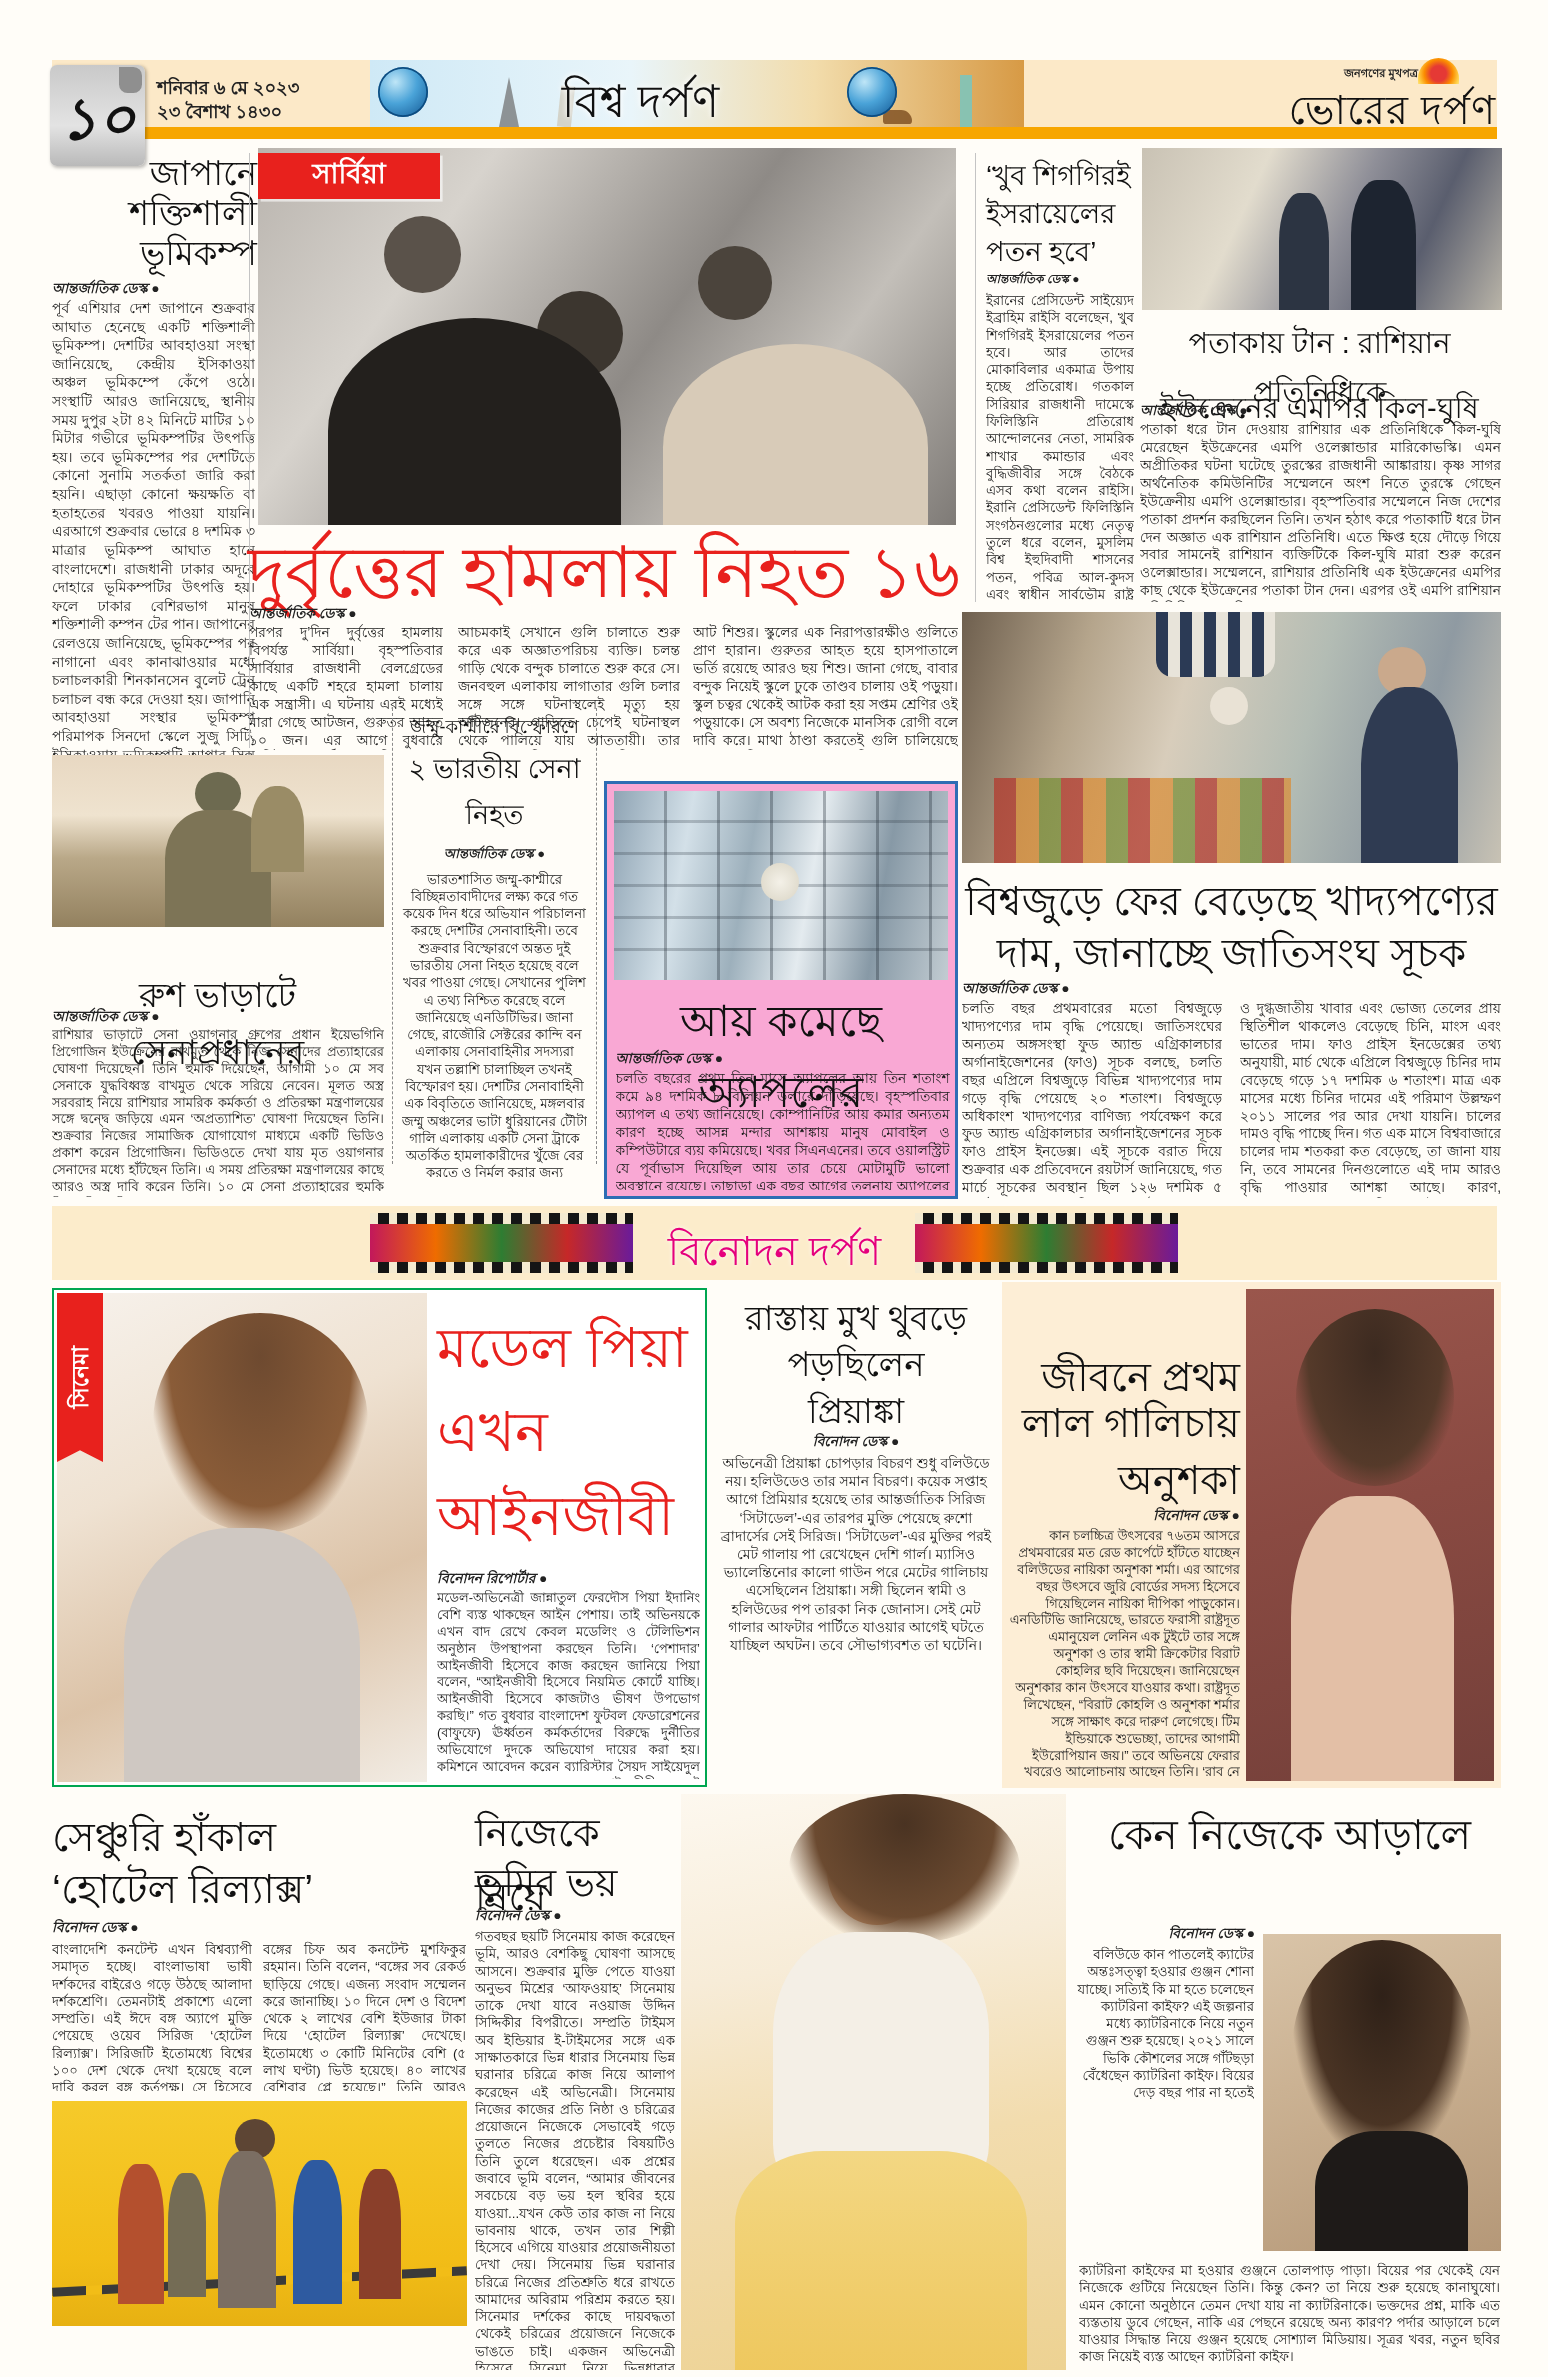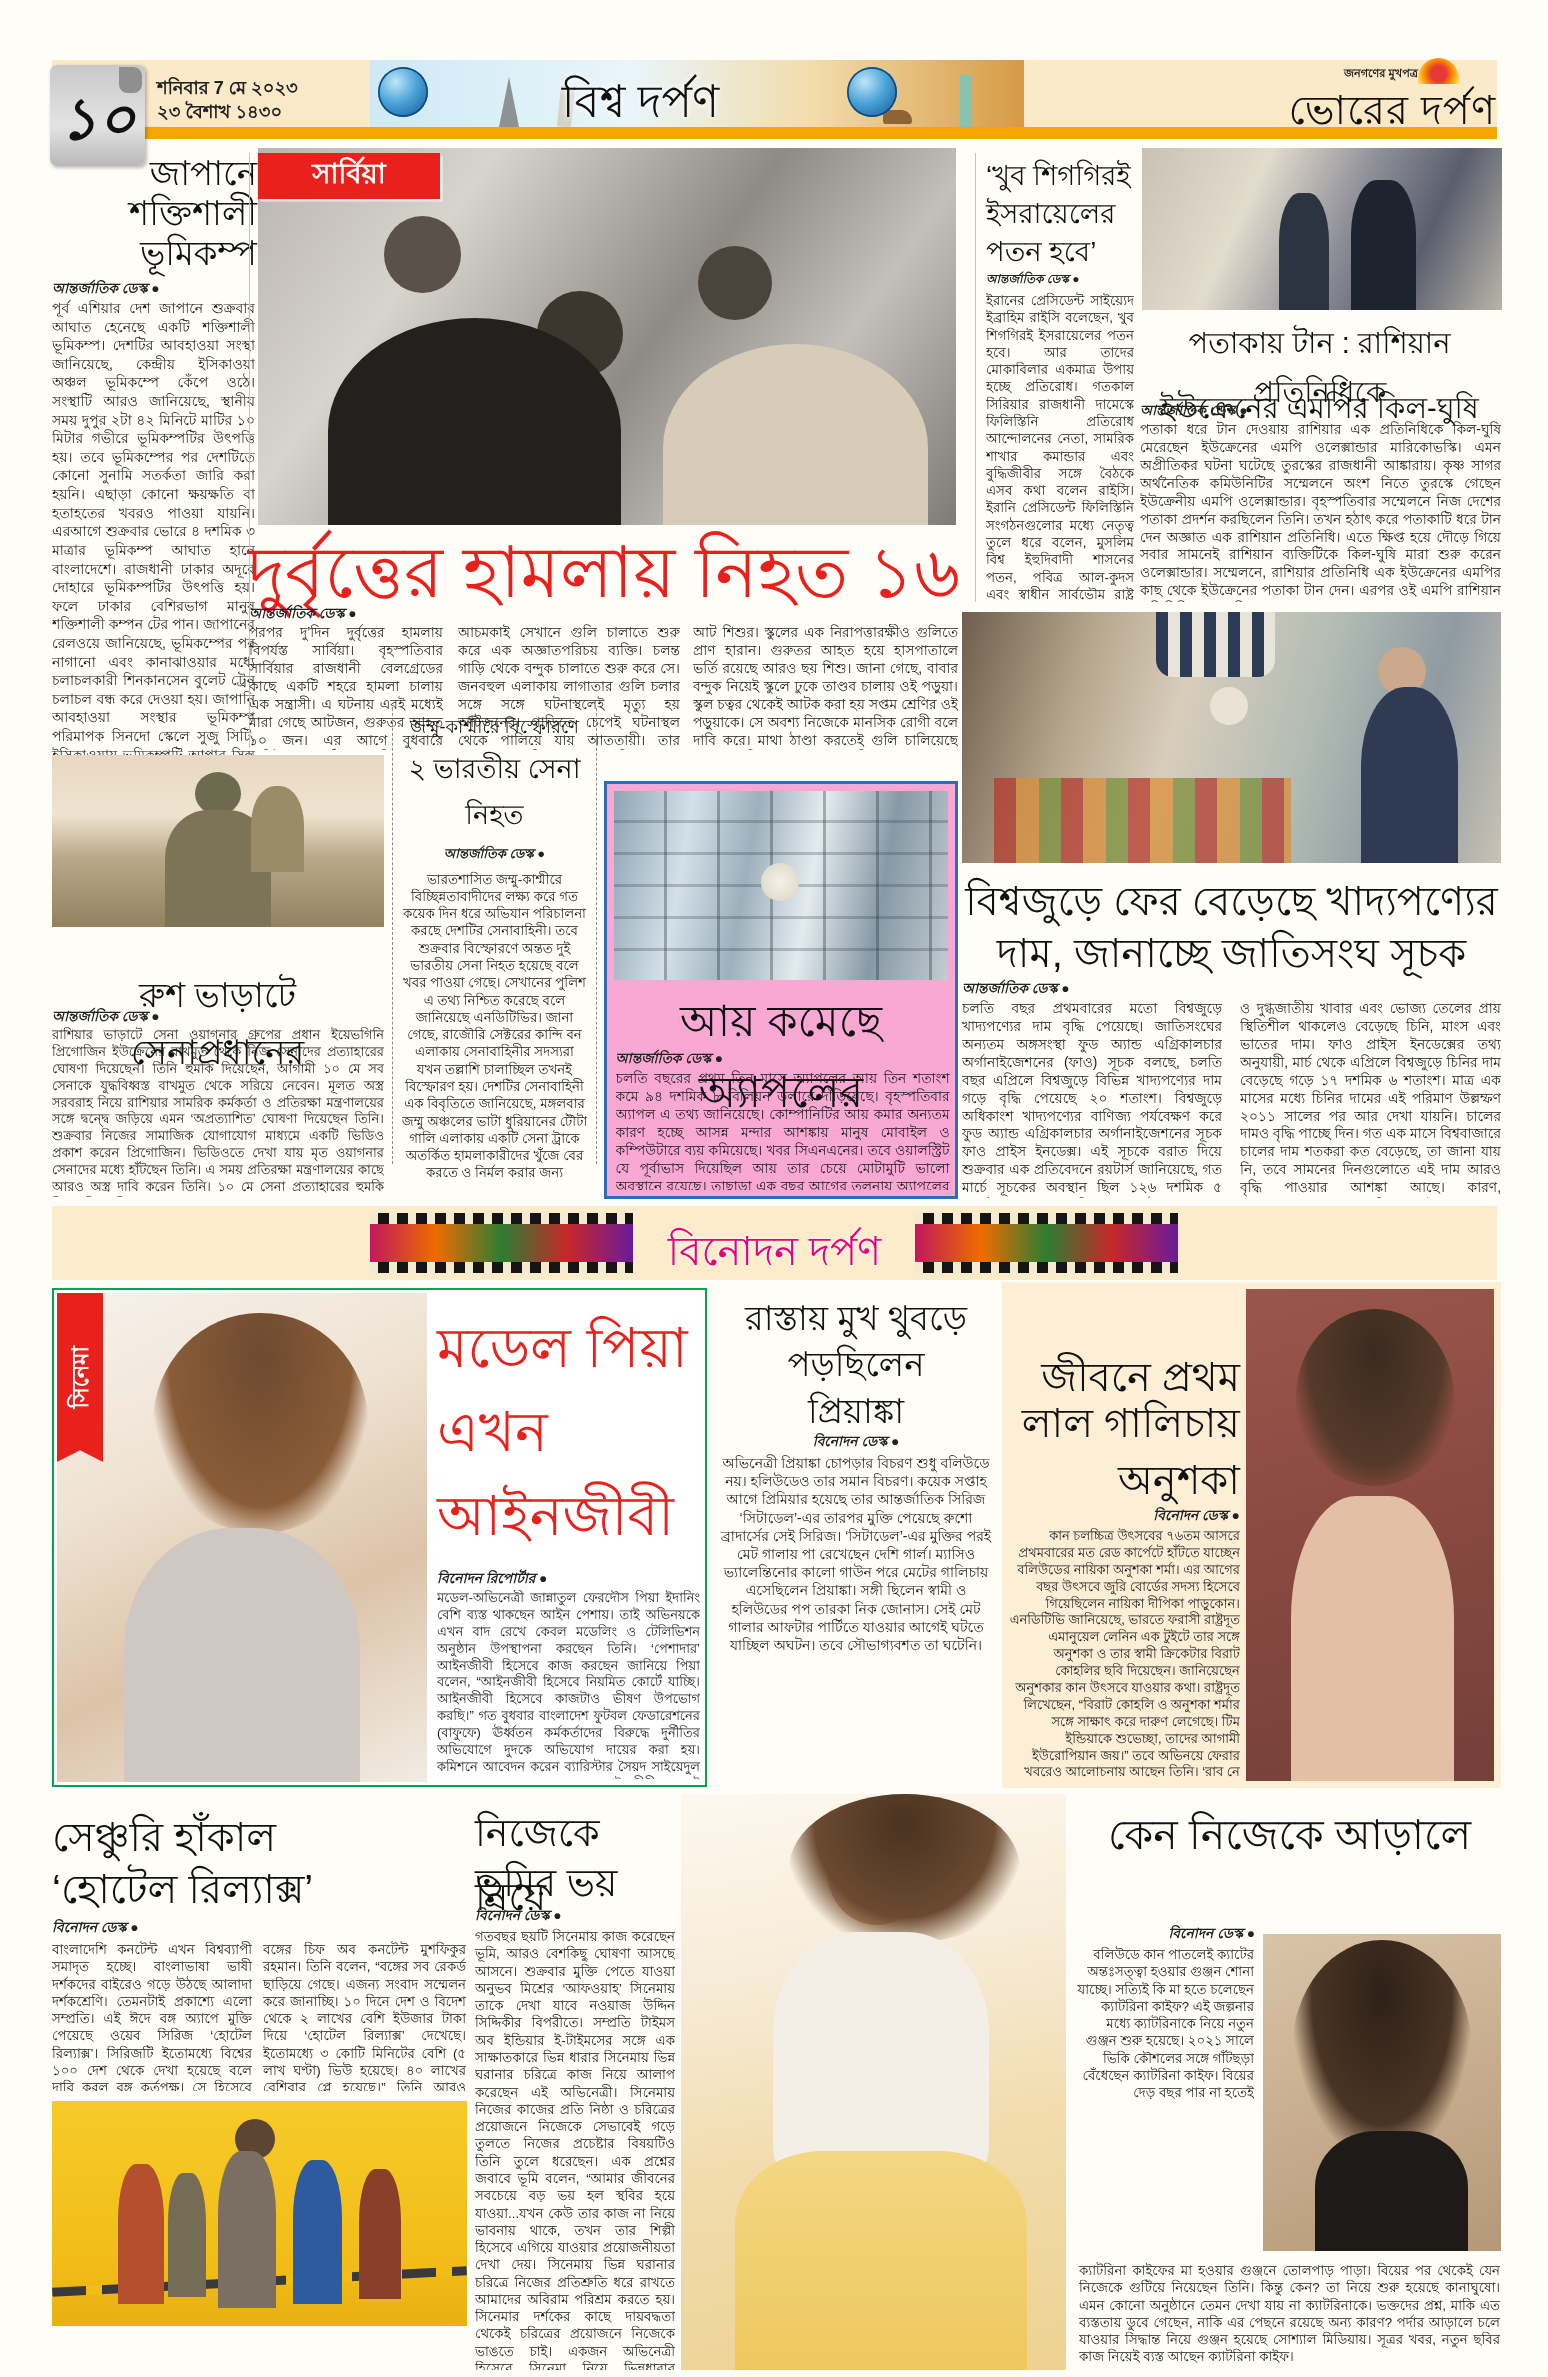--- a/index.html
+++ b/index.html
@@ -30,21 +30,21 @@
 <div id="page">
 
   <div class="abs" style="left:52px;top:60px;width:1445px;height:67px;background:#fce9c8;"></div>
   <div class="abs" style="left:52px;top:127px;width:1445px;height:12px;background:#f7a600;"></div>
 
   <div class="abs" style="left:50px;top:65px;width:95px;height:101px;background:linear-gradient(180deg,#c9c9c9,#e3e3e3 60%,#b9b9b9);border-radius:6.9px;box-shadow:1.7px 1.7px 3.4px rgba(0,0,0,.25);">
     <div class="abs" style="right:3.4px;top:1.7px;width:22.4px;height:26px;background:#8f8f8f;border-radius:0 8.6px 8.6px 8.6px;"></div>
     <div class="abs" style="left:0;top:10.3px;width:100%;text-align:center;font-family:'Liberation Serif','DejaVu Serif',serif;font-style:italic;font-weight:bold;font-size:58px;color:#111;">১০</div>
   </div>
 
-  <div class="abs" style="left:157px;top:74px;font-size:18px;font-weight:bold;color:#222;">শনিবার 7 মে ২০২৩</div>
+  <div class="abs" style="left:157px;top:74px;font-size:18px;font-weight:bold;color:#222;">শনিবার ৬ মে ২০২৩</div>
   <div class="abs" style="left:157px;top:98px;font-size:18px;font-weight:bold;color:#222;">২৩ বৈশাখ ১৪৩০</div>
 
   <div class="abs photo" style="left:370px;top:60px;width:654px;height:67px;background:linear-gradient(90deg,#cfe9f6 0%,#e9f5fa 40%,#f2dcab 68%,#d79a45 100%);">
     <div class="abs" style="left:129px;bottom:0;width:0;height:0;border-left:10.3px solid transparent;border-right:10.3px solid transparent;border-bottom:50px solid #6b6b6b;opacity:.7;"></div>
     <div class="abs" style="left:189px;bottom:0;width:13.8px;height:41px;background:#cfcabd;transform:rotate(6deg);opacity:.8;"></div>
     <div class="abs" style="right:52px;bottom:0;width:12px;height:52px;background:#79c6c0;opacity:.85;"></div>
     <div class="abs" style="right:112px;bottom:3.4px;width:29px;height:13.8px;background:#7a4b1e;border-radius:6.9px 12px 3.4px 3.4px;opacity:.8;"></div>
   </div>
   <div class="abs globe" style="left:378px;top:67px;width:50px;height:50px;"></div>
   <div class="abs globe" style="left:847px;top:67px;width:50px;height:50px;"></div>

